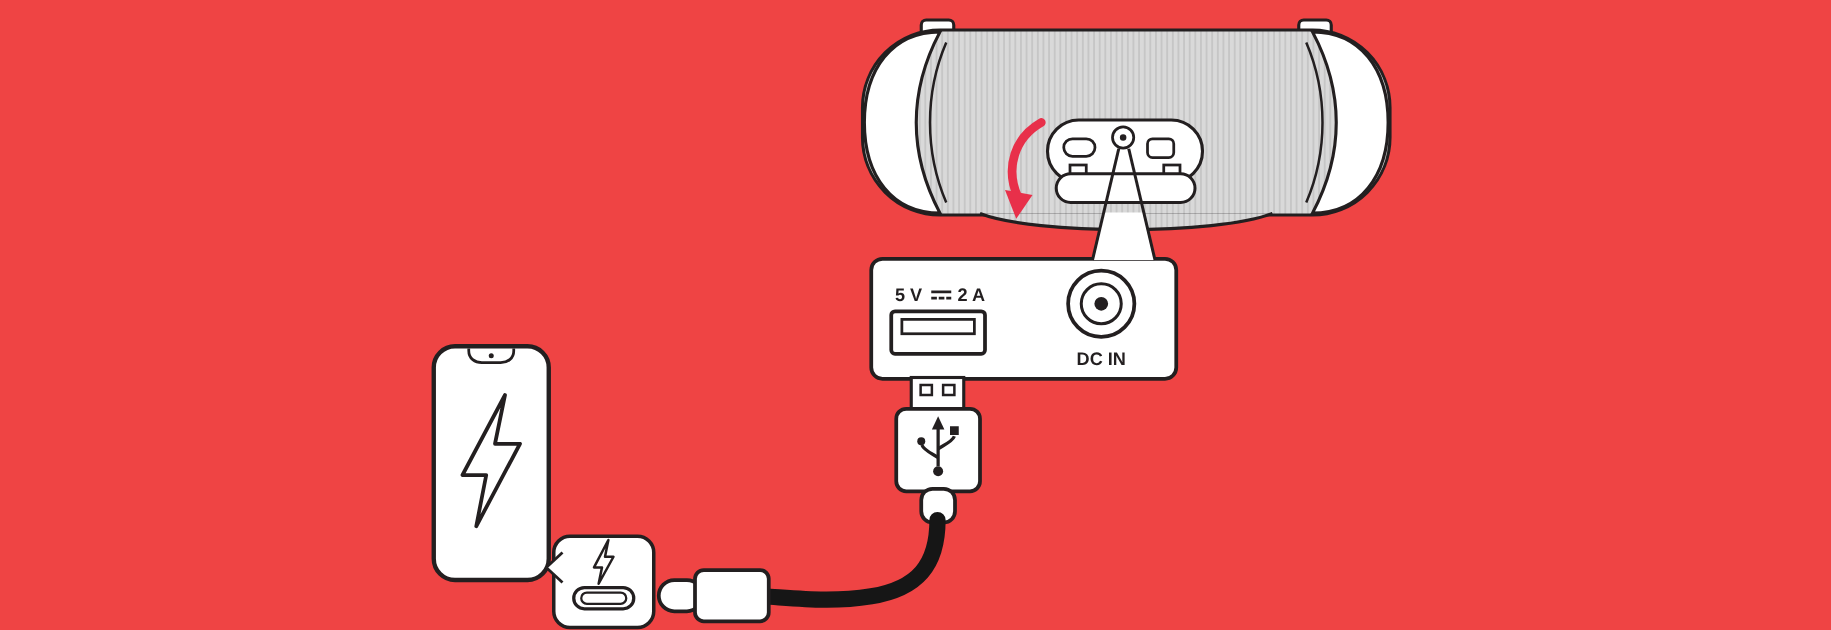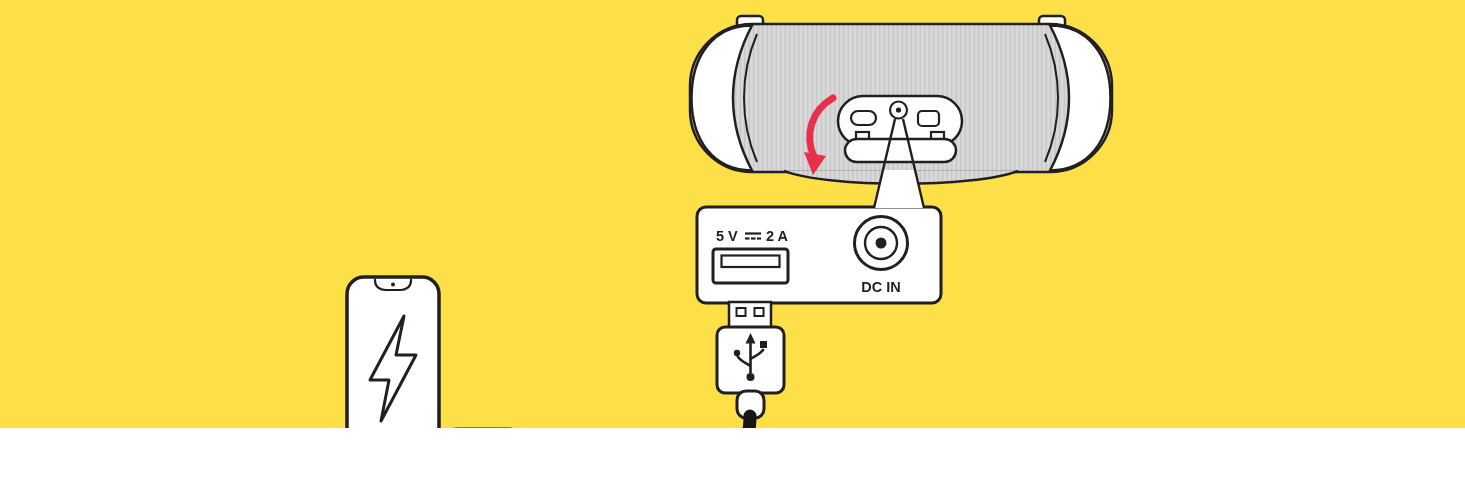--- a/index.html
+++ b/index.html
@@ -1,18 +1,18 @@
 <!DOCTYPE html>
 <html><head>
 <meta charset="utf-8">
 <style>
   html, body { margin: 0; padding: 0; background: #ffffff; }
   .stage {
-    width: 1465px; height: 428px; position: relative; overflow: hidden;
-    background: #fde047;
+    width: 1465px; height: 504px; position: relative; overflow: hidden;
+    background: #ef4444;
     font-family: "Liberation Sans", sans-serif;
   }
   svg { display: block; }
   text {
     font-family: "Liberation Sans", sans-serif;
     font-weight: bold;
     fill: #231f20;
   }
 </style>
 </head>

